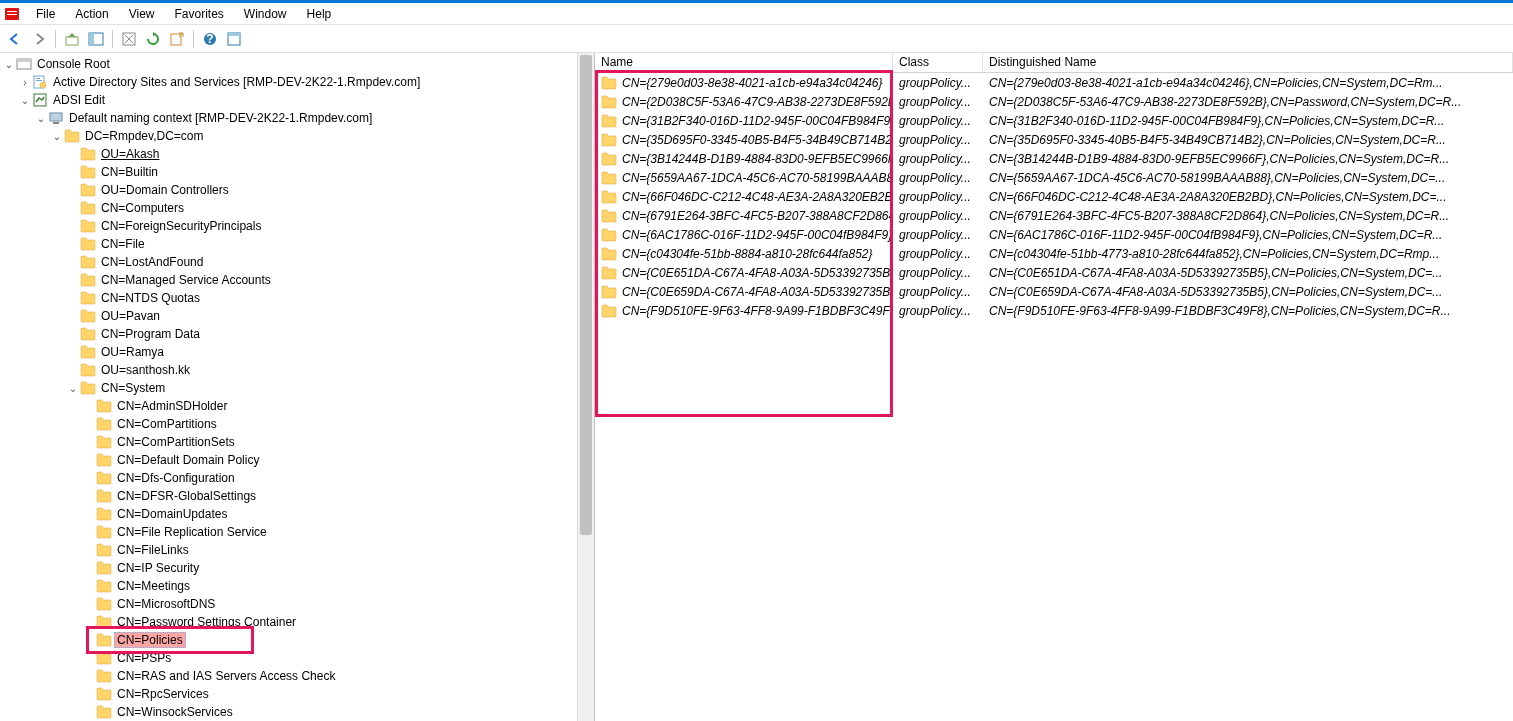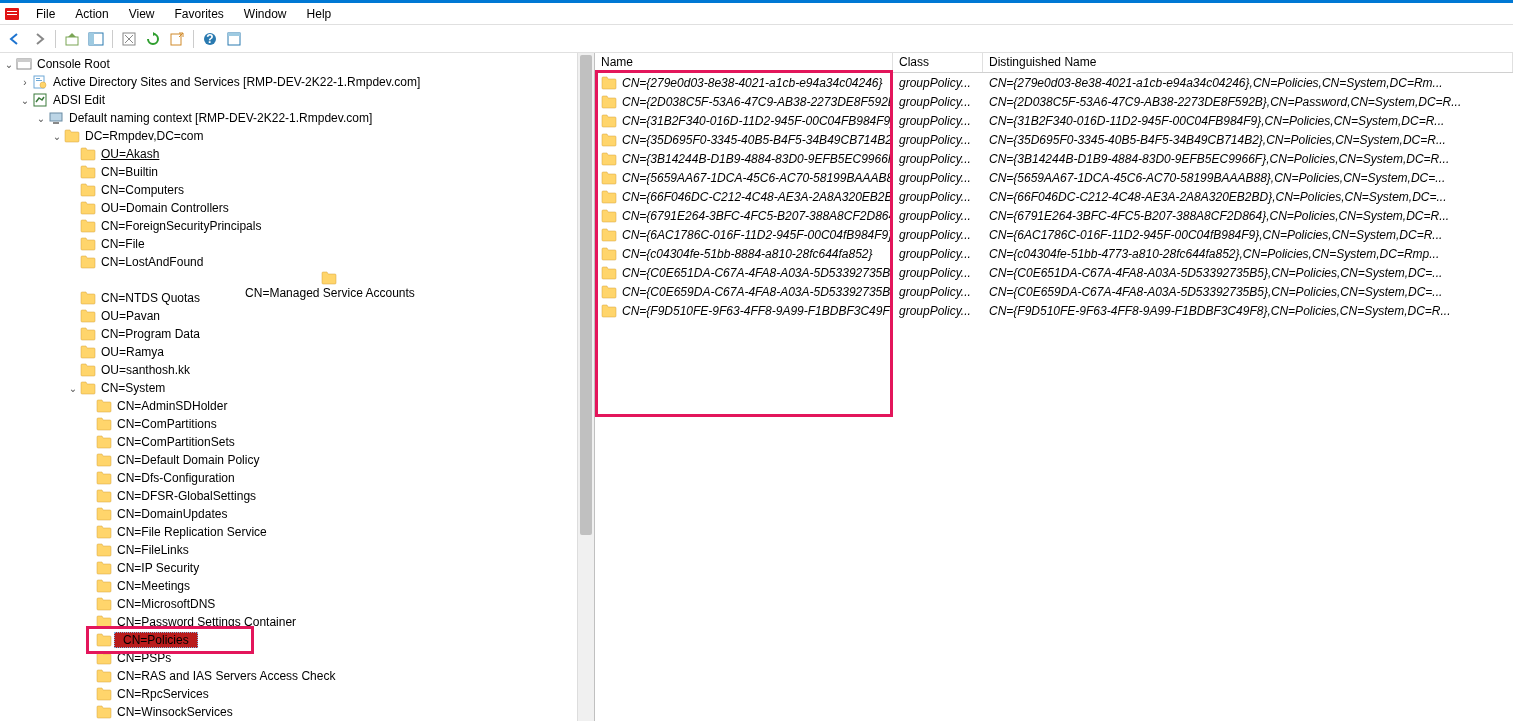--- a/index.html
+++ b/index.html
@@ -11,21 +11,21 @@
   .toolbar { display:flex; align-items:center; height:28px; padding:2px 4px; border-bottom:1px solid #e0e0e0; gap:2px;}
   .toolbar .tb-btn { width:22px; height:22px; display:inline-flex;align-items:center;justify-content:center;cursor:default;}
   .toolbar .sep{width:1px;height:18px;background:#ccc;margin:0 3px;}
   .main { display:flex; height: calc(721px - 3px - 22px - 28px); }
   .tree-pane { width:595px; position:relative; overflow:hidden; border-right:1px solid #c0c0c0; }
   .tree-pane-inner{ padding:2px 0 2px 2px; overflow-y:auto; height:100%;}
   .tree-row { display:flex; align-items:center; height:18px; white-space:nowrap; cursor:default;}
   .tree-toggle{ width:14px; text-align:center; color:#555; font-size:10px; display:inline-block;}
   .tree-icon{ width:16px; height:16px; margin:0 2px 0 0; display:inline-flex;align-items:center;justify-content:center;}
   .tree-label{ padding:1px 3px; }
-  .tree-label.selected{ background:#b91c1c; border:1px dotted #7fb5e0; padding:0 8px;}
+  .tree-label.selected{ background:#fca5a5; border:1px dotted #7fb5e0; padding:0 2px;}
   .highlight-sel{ border:3px solid #e3165b; position:absolute; pointer-events:none;}
   .list-pane{ flex:1; overflow:hidden; position:relative;}
   .list-header{ display:flex; height:20px; border-bottom:1px solid #d0d0d0; background:#fff;}
   .list-header .col{ padding:2px 6px; border-right:1px solid #e0e0e0; font-weight:400; cursor:default;}
   .col-name{ width:298px;}
   .col-class{ width:90px;}
   .col-dn{ flex:1;}
   .list-body{ position:relative; }
   .list-row{ display:flex; align-items:center; height:19px; white-space:nowrap;font-style:italic;}
   .list-row .cell{ padding:1px 6px; overflow:hidden; text-overflow:ellipsis;}
@@ -190,59 +190,59 @@
           </span>
           <span class="tree-label">CN=Builtin</span>
         </div>
         <div class="tree-row" style="padding-left: 64px;">
           <span class="tree-toggle"></span>
           <span class="tree-icon">
             <svg class="folder-ico-svg" viewBox="0 0 16 14">
               <path d="M1 3 L1 12 Q1 13 2 13 L14 13 Q15 13 15 12 L15 4 Q15 3 14 3 L7 3 L6 1 L2 1 Q1 1 1 2 Z" fill="#ffd56b" stroke="#d6a33a" stroke-width="0.5"></path>
             </svg>
           </span>
+          <span class="tree-label">OU=Domain Controllers</span>
+        </div>
+        <div class="tree-row" style="padding-left: 64px;">
+          <span class="tree-toggle"></span>
+          <span class="tree-icon">
+            <svg class="folder-ico-svg" viewBox="0 0 16 14">
+              <path d="M1 3 L1 12 Q1 13 2 13 L14 13 Q15 13 15 12 L15 4 Q15 3 14 3 L7 3 L6 1 L2 1 Q1 1 1 2 Z" fill="#ffd56b" stroke="#d6a33a" stroke-width="0.5"></path>
+            </svg>
+          </span>
           <span class="tree-label">CN=Computers</span>
         </div>
         <div class="tree-row" style="padding-left: 64px;">
           <span class="tree-toggle"></span>
           <span class="tree-icon">
             <svg class="folder-ico-svg" viewBox="0 0 16 14">
               <path d="M1 3 L1 12 Q1 13 2 13 L14 13 Q15 13 15 12 L15 4 Q15 3 14 3 L7 3 L6 1 L2 1 Q1 1 1 2 Z" fill="#ffd56b" stroke="#d6a33a" stroke-width="0.5"></path>
             </svg>
           </span>
-          <span class="tree-label">OU=Domain Controllers</span>
-        </div>
-        <div class="tree-row" style="padding-left: 64px;">
-          <span class="tree-toggle"></span>
-          <span class="tree-icon">
-            <svg class="folder-ico-svg" viewBox="0 0 16 14">
-              <path d="M1 3 L1 12 Q1 13 2 13 L14 13 Q15 13 15 12 L15 4 Q15 3 14 3 L7 3 L6 1 L2 1 Q1 1 1 2 Z" fill="#ffd56b" stroke="#d6a33a" stroke-width="0.5"></path>
-            </svg>
-          </span>
           <span class="tree-label">CN=ForeignSecurityPrincipals</span>
         </div>
         <div class="tree-row" style="padding-left: 64px;">
           <span class="tree-toggle"></span>
           <span class="tree-icon">
             <svg class="folder-ico-svg" viewBox="0 0 16 14">
               <path d="M1 3 L1 12 Q1 13 2 13 L14 13 Q15 13 15 12 L15 4 Q15 3 14 3 L7 3 L6 1 L2 1 Q1 1 1 2 Z" fill="#ffd56b" stroke="#d6a33a" stroke-width="0.5"></path>
             </svg>
           </span>
           <span class="tree-label">CN=File</span>
         </div>
         <div class="tree-row" style="padding-left: 64px;">
           <span class="tree-toggle"></span>
           <span class="tree-icon">
             <svg class="folder-ico-svg" viewBox="0 0 16 14">
               <path d="M1 3 L1 12 Q1 13 2 13 L14 13 Q15 13 15 12 L15 4 Q15 3 14 3 L7 3 L6 1 L2 1 Q1 1 1 2 Z" fill="#ffd56b" stroke="#d6a33a" stroke-width="0.5"></path>
             </svg>
           </span>
           <span class="tree-label">CN=LostAndFound</span>
         </div>
-        <div class="tree-row" style="padding-left: 64px; flex-direction: column;">
+        <div class="tree-row" style="padding-left: 64px;">
           <span class="tree-toggle"></span>
           <span class="tree-icon">
             <svg class="folder-ico-svg" viewBox="0 0 16 14">
               <path d="M1 3 L1 12 Q1 13 2 13 L14 13 Q15 13 15 12 L15 4 Q15 3 14 3 L7 3 L6 1 L2 1 Q1 1 1 2 Z" fill="#ffd56b" stroke="#d6a33a" stroke-width="0.5"></path>
             </svg>
           </span>
           <span class="tree-label">CN=Managed Service Accounts</span>
         </div>
         <div class="tree-row" style="padding-left: 64px;">
           <span class="tree-toggle"></span>

